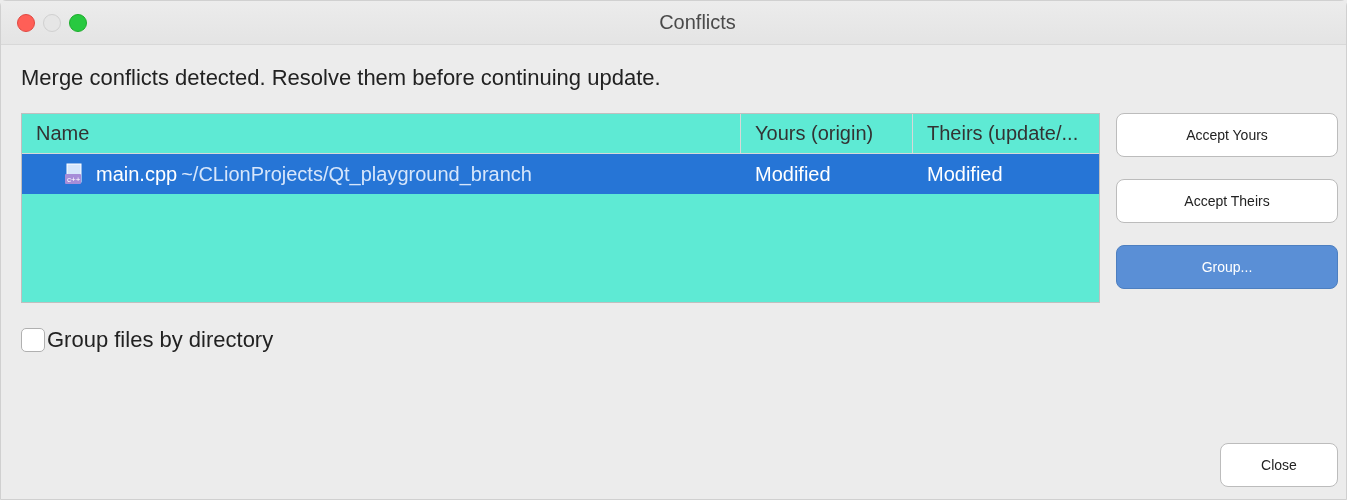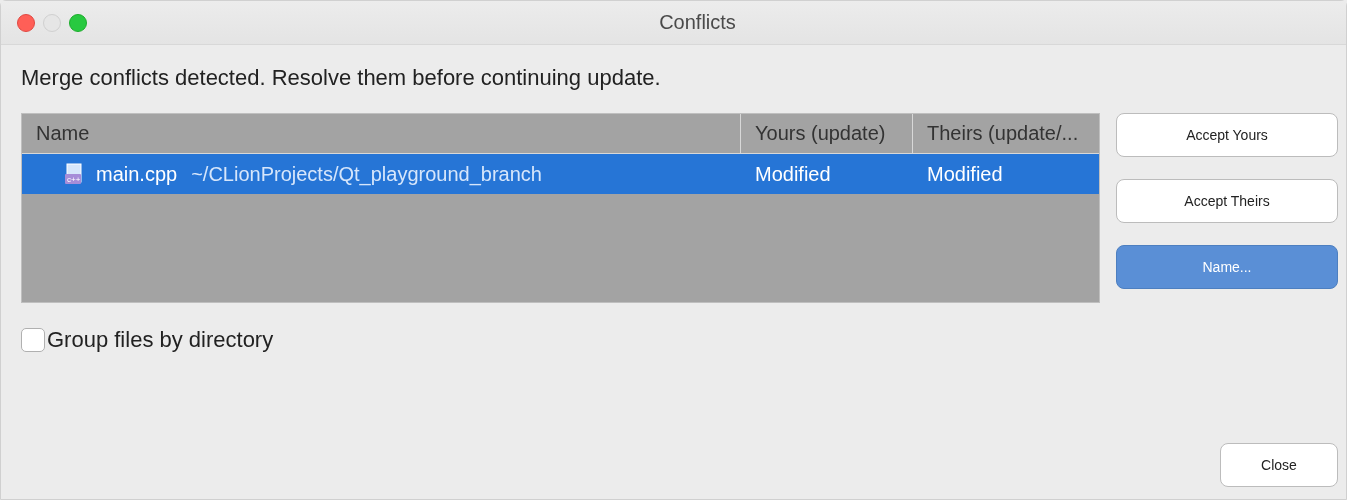--- a/index.html
+++ b/index.html
@@ -60,21 +60,21 @@
       color: #222;
       margin-bottom: 22px;
     }
     .main-row {
       display: flex;
       gap: 16px;
     }
     .table-wrap {
       flex: 1;
       border: 1px solid #bfbfbf;
-      background: #a3a3a3;
+      background: #5eead4;
       height: 190px;
       display: flex;
       flex-direction: column;
     }
     .thead {
       display: flex;
       border-bottom: 1px solid #d8d8d8;
       height: 40px;
       align-items: center;
       font-size: 20px;
@@ -103,21 +103,21 @@
     .cell.yours { width: 172px; }
     .cell.theirs { width: 186px; }
     .file-icon {
       width: 24px;
       height: 24px;
       margin-left: 28px;
       margin-right: 8px;
       flex-shrink: 0;
     }
     .fname { white-space: nowrap; }
-    .fpath { white-space: nowrap; color: #d6e6fb; margin-left: 14px; }
+    .fpath { white-space: nowrap; color: #d6e6fb; margin-left: 4px; }
     .side-buttons {
       display: flex;
       flex-direction: column;
       gap: 22px;
       width: 222px;
     }
     .btn {
       height: 44px;
       border-radius: 8px;
       border: 1px solid #bcbcbc;
@@ -170,21 +170,21 @@
     <div class="title">Conflicts</div>
   </div>
 
   <div class="content">
     <div class="message">Merge conflicts detected. Resolve them before continuing update.</div>
 
     <div class="main-row">
       <div class="table-wrap">
         <div class="thead">
           <div class="th name">Name</div>
-          <div class="th yours">Yours (update)</div>
+          <div class="th yours">Yours (origin)</div>
           <div class="th theirs">Theirs (update/...</div>
         </div>
         <div class="tbody">
           <div class="row">
             <div class="cell name">
               <svg class="file-icon" viewBox="0 0 24 24">
                 <rect x="3" y="2" width="14" height="18" fill="#d6e6fb" stroke="#fff" stroke-width="1"></rect>
                 <rect x="1" y="12" width="16" height="10" rx="1" fill="#a68dd8"></rect>
                 <text x="3" y="20" font-size="8" fill="#fff" font-family="sans-serif">c++</text>
               </svg>
@@ -193,21 +193,21 @@
             </div>
             <div class="cell yours">Modified</div>
             <div class="cell theirs">Modified</div>
           </div>
         </div>
       </div>
 
       <div class="side-buttons">
         <button class="btn">Accept Yours</button>
         <button class="btn">Accept Theirs</button>
-        <button class="btn primary">Name...</button>
+        <button class="btn primary">Group...</button>
       </div>
     </div>
 
     <div class="group-row">
       <div class="checkbox"></div>
       <span>Group files by directory</span>
     </div>
 
     <div class="footer">
       <button class="btn">Close</button>

